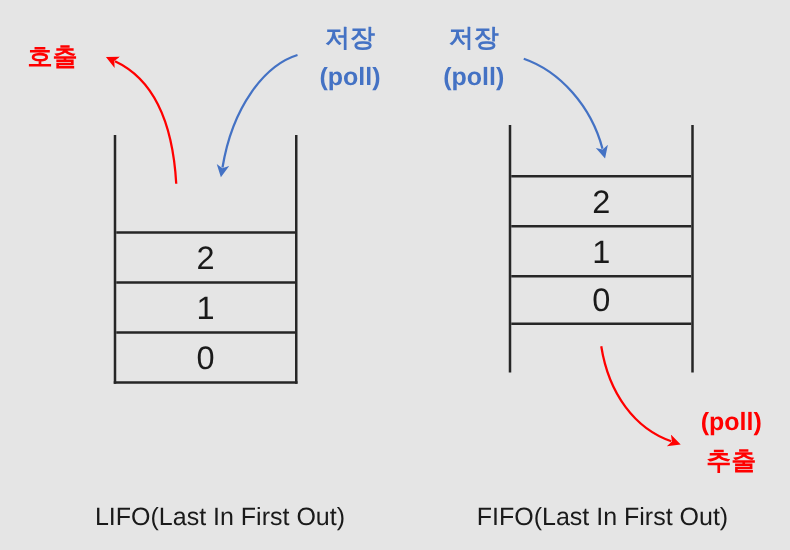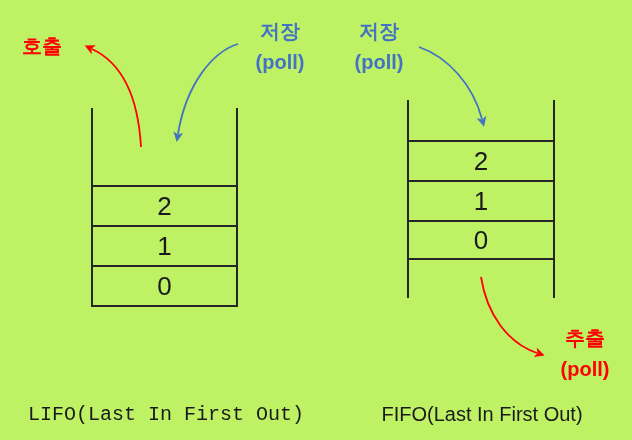--- a/index.html
+++ b/index.html
@@ -1,20 +1,20 @@
 <!DOCTYPE html>
 <html><head>
 <meta charset="utf-8">
 <style>
   html, body { margin: 0; padding: 0; background: #ffffff; }
   .canvas {
     position: relative;
     width: 632px;
     height: 440px;
-    background: #bef264;
+    background: #e5e5e5;
     font-family: "Liberation Sans", "DejaVu Sans", sans-serif;
     overflow: hidden;
   }
   .arrows-layer {
     position: absolute;
     left: 0; top: 0;
     width: 632px; height: 440px;
     pointer-events: none;
   }
   .arrow-path { fill: none; stroke-width: 1.8px; }
@@ -68,21 +68,21 @@
 
   .caption {
     position: absolute;
     top: 403px;
     width: 264px;
     text-align: center;
     font-size: 20px;
     color: #1a1a1a;
     white-space: nowrap;
   }
-  .caption-lifo { left: 28px; font-family: Liberation Mono, monospace; }
+  .caption-lifo { left: 44px; }
   .caption-fifo { left: 350px; }
 </style>
 </head>
 <body>
 
 <div class="canvas">
 
   <svg class="arrows-layer" width="632" height="440" viewBox="0 0 632 440" xmlns="http://www.w3.org/2000/svg">
     <defs>
       <marker id="head-red" markerUnits="userSpaceOnUse" markerWidth="12" markerHeight="12" refX="2" refY="5" orient="auto">
@@ -106,22 +106,22 @@
     <div>저장</div>
     <div>(poll)</div>
   </div>
 
   <div class="arrow-label" style="left: 337px; top: 16px; color: rgb(68, 114, 196);">
     <div>저장</div>
     <div>(poll)</div>
   </div>
 
   <div class="arrow-label" style="left: 543px; top: 323px; color: rgb(255, 0, 0);">
+    <div>(poll)</div>
     <div>추출</div>
-    <div>(poll)</div>
   </div>
 
   <div class="stack-box">
     <div class="stack-cells">
       <div class="cell">2</div>
       <div class="cell">1</div>
       <div class="cell">0</div>
     </div>
   </div>
 

